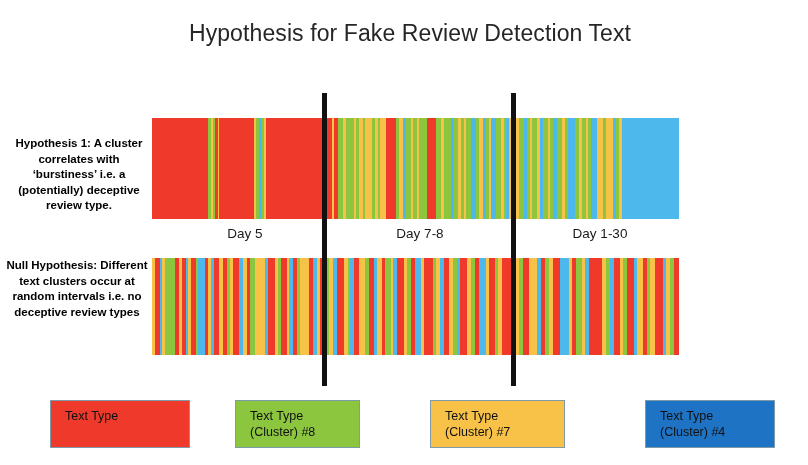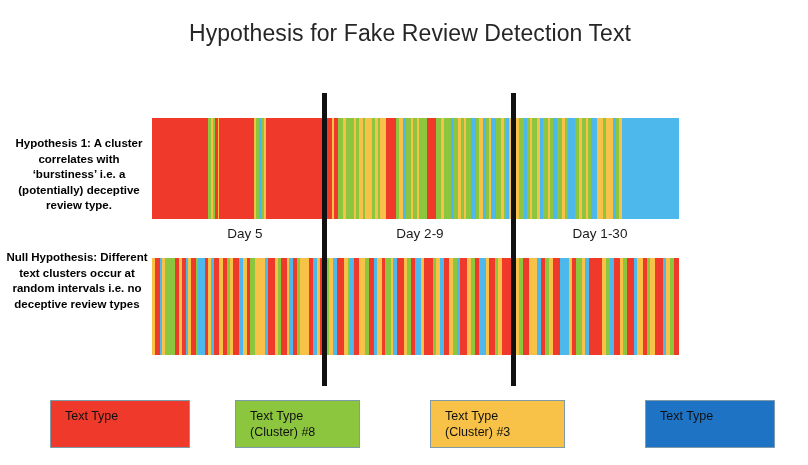--- a/index.html
+++ b/index.html
@@ -47,21 +47,21 @@
     text-align: center;
     color: #000000;
   }
   #label-h1 {
     left: 8px;
     top: 136px;
     width: 142px;
   }
   #label-null {
     left: 2px;
-    top: 250px;
+    top: 258px;
     width: 150px;
   }
 
   
   .bar {
     position: absolute;
     overflow: hidden;
     display: flex;
     flex-direction: row;
   }
@@ -221,21 +221,21 @@
       <span style="width: 1.18812%; background: rgb(248, 194, 72);"></span>
       <span style="width: 0.594059%; background: rgb(140, 198, 63);"></span>
       <span style="width: 1.38614%; background: rgb(248, 194, 72);"></span>
       <span style="width: 0.594059%; background: rgb(77, 184, 236);"></span>
       <span style="width: 0.594059%; background: rgb(140, 198, 63);"></span>
       <span style="width: 0.39604%; background: rgb(248, 194, 72);"></span>
       <span style="width: 10.8911%; background: rgb(77, 184, 236);"></span>
     </div>
 
   <div id="day-1" class="day-label">Day 5</div>
-  <div id="day-2-8" class="day-label">Day 2-9</div>
+  <div id="day-2-8" class="day-label">Day 7-8</div>
   <div id="day-9-30" class="day-label">Day 1-30</div>
 
   <div id="label-null" class="side-label">Null Hypothesis: Different text clusters occur at random intervals i.e. no deceptive review types</div>
 
   <div id="bar-bottom" class="bar">
       <span style="width: 0.628931%; background: rgb(248, 194, 72);"></span>
       <span style="width: 0.838574%; background: rgb(238, 57, 43);"></span>
       <span style="width: 0.419287%; background: rgb(77, 184, 236);"></span>
       <span style="width: 0.628931%; background: rgb(248, 194, 72);"></span>
       <span style="width: 1.88679%; background: rgb(140, 198, 63);"></span>
@@ -357,19 +357,20 @@
 
   <div id="legend-1" class="legend-box" style="background: rgb(238, 57, 43);">
     <span class="l1">Text Type</span>
   </div>
   <div id="legend-2" class="legend-box" style="background: rgb(140, 198, 63);">
     <span class="l1">Text Type</span>
     <span class="l2">(Cluster) #8</span>
   </div>
   <div id="legend-3" class="legend-box" style="background: rgb(248, 194, 72);">
     <span class="l1">Text Type</span>
-    <span class="l2">(Cluster) #3</span>
+    <span class="l2">(Cluster) #7</span>
   </div>
   <div id="legend-4" class="legend-box" style="background: rgb(31, 115, 196);">
     <span class="l1">Text Type</span>
+    <span class="l2">(Cluster) #4</span>
   </div>
 
 </div>
 
 </body></html>

